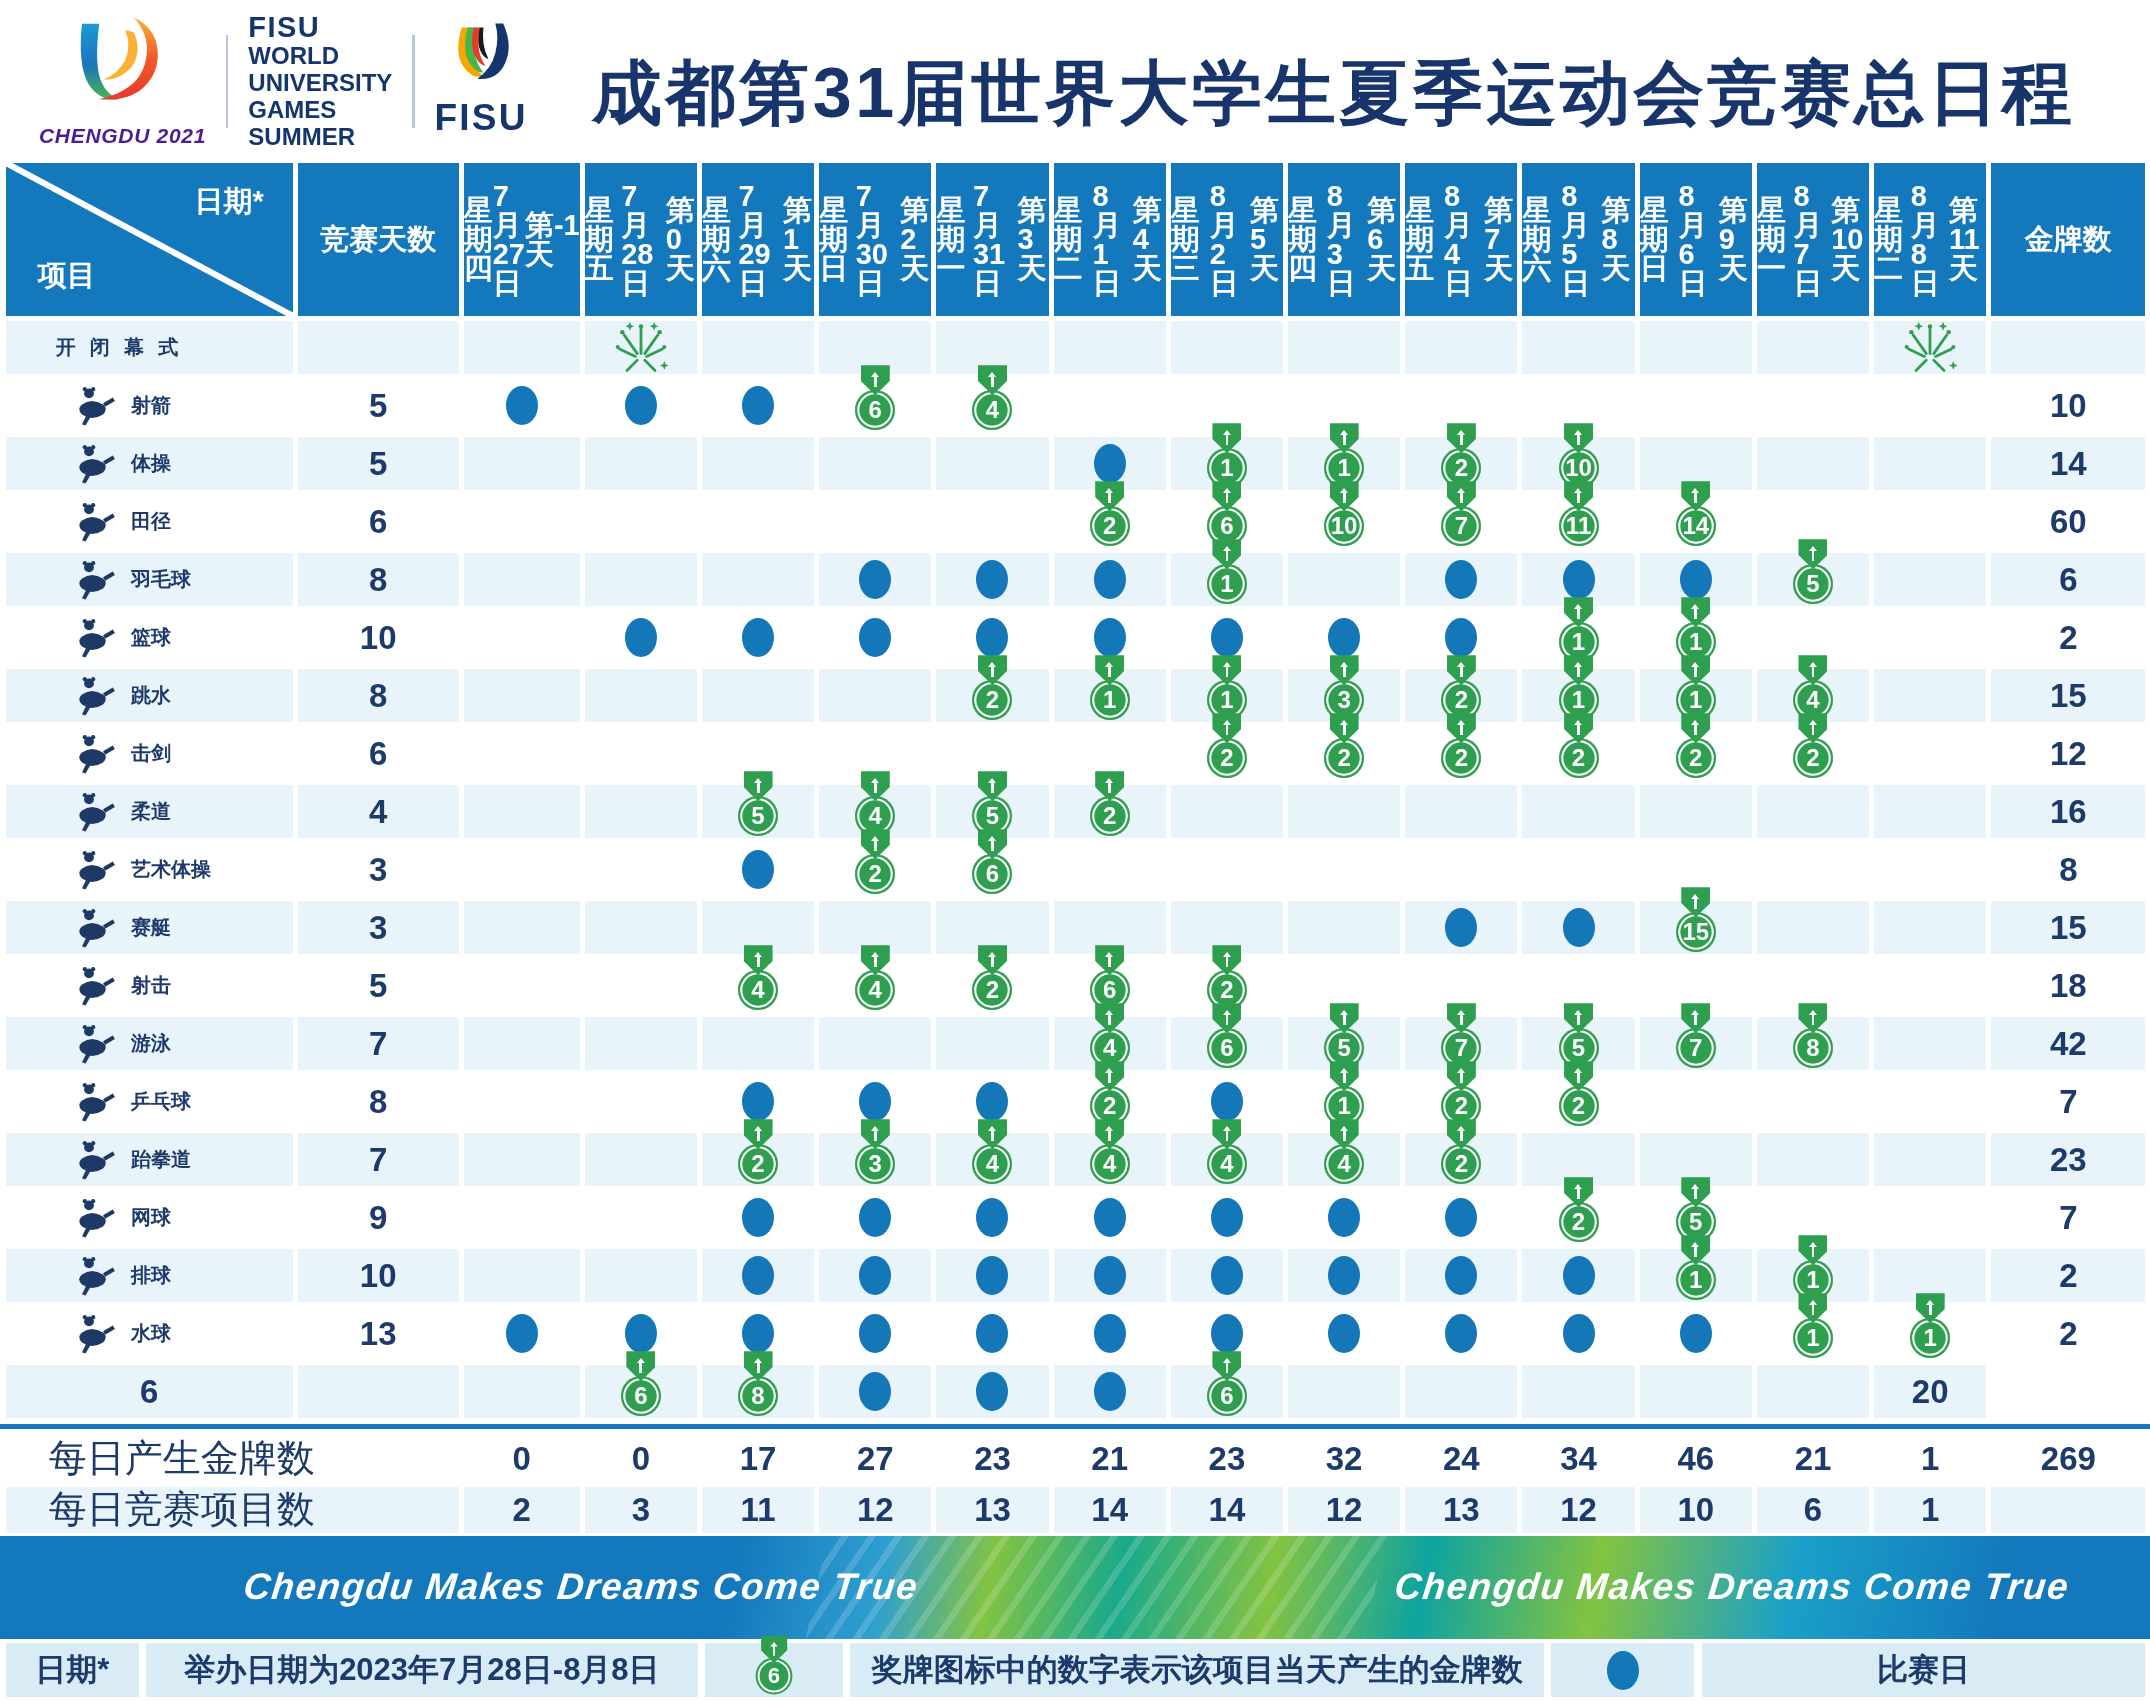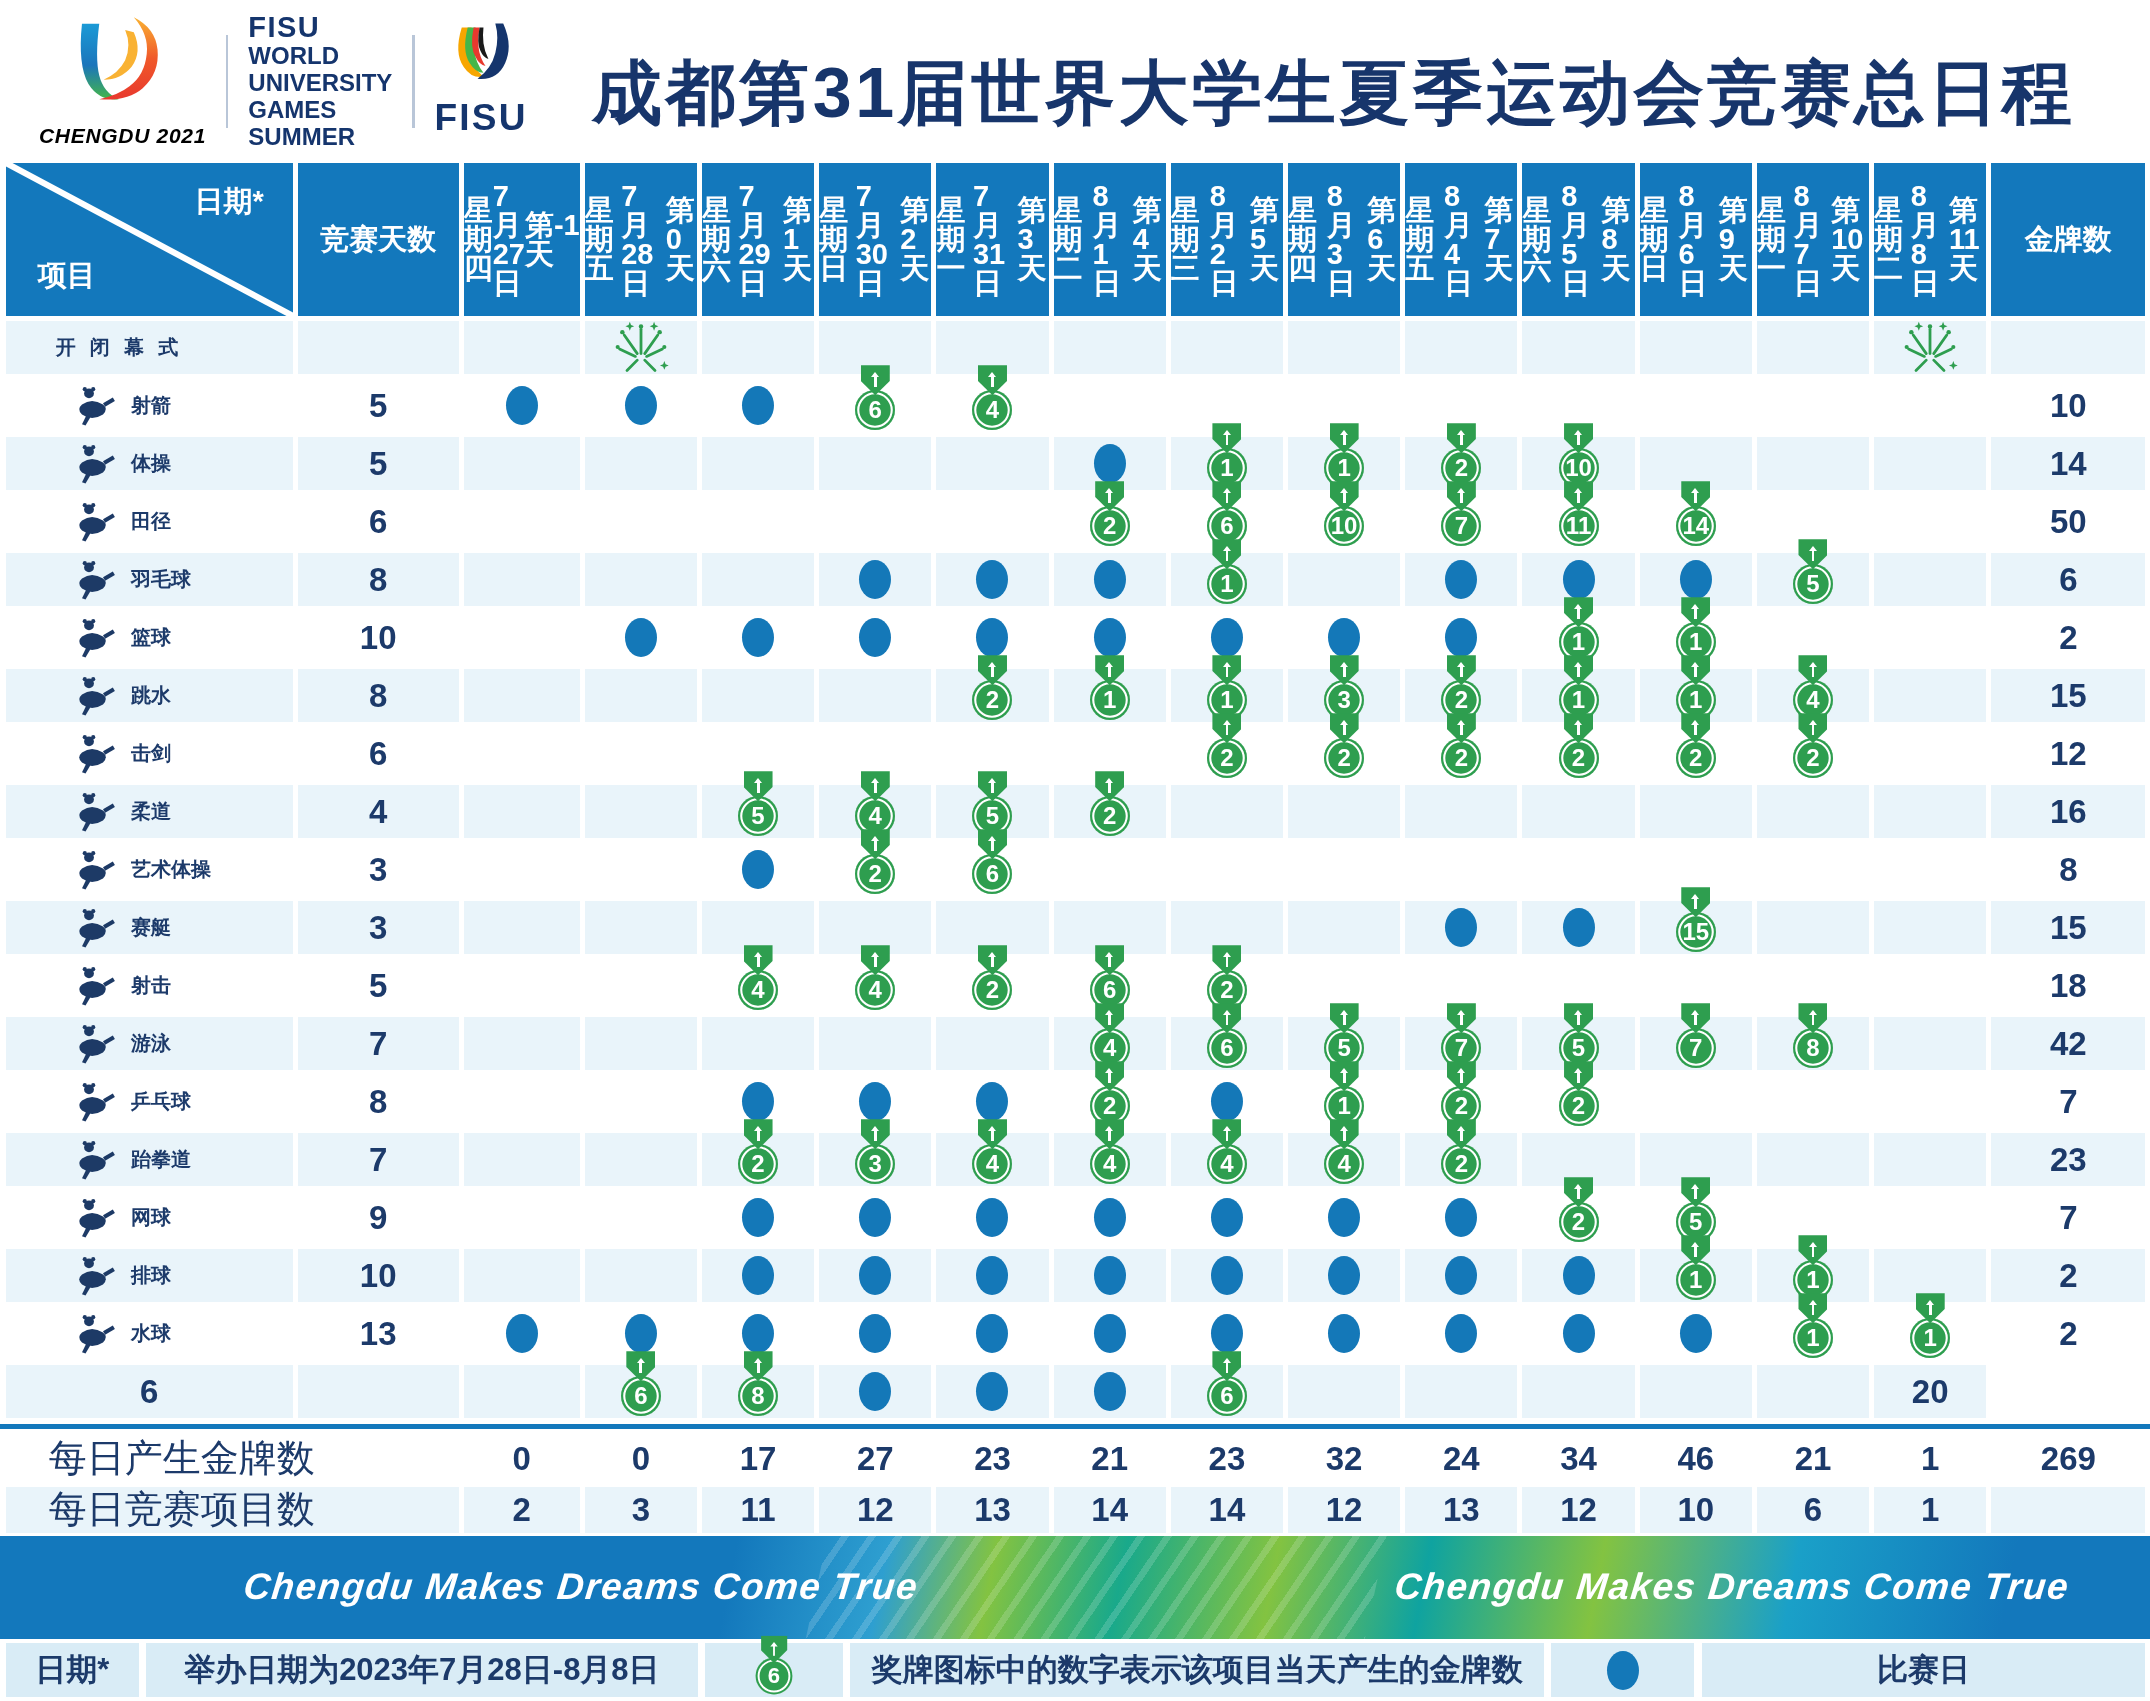--- a/index.html
+++ b/index.html
@@ -9,21 +9,21 @@
   *{box-sizing:border-box;}
   html,body{margin:0;padding:0;}
   body{
     width:2151px;height:1702px;overflow:hidden;background:#fff;
     font-family:"Liberation Sans","DejaVu Sans",sans-serif;color:var(--navy);
   }
   
   .page-header{position:relative;height:163px;background:#fff;}
   .logo-strip{position:absolute;left:39px;top:20px;display:flex;align-items:center;gap:20px;height:122px;}
   .logo-block{display:flex;flex-direction:column;align-items:center;justify-content:center;}
-  .chengdu-caption{font-size:21px;font-weight:bold;font-style:italic;color:#000000;margin-top:14px;letter-spacing:0.7px;}
+  .chengdu-caption{font-size:21px;font-weight:bold;font-style:italic;color:#4c1d95;margin-top:14px;letter-spacing:0.7px;}
   .v-div{width:2.2px;height:93px;background:#b9c6d8;}
   .fisu-lines{display:flex;flex-direction:column;justify-content:center;line-height:1.12;color:#15356d;}
   .fisu-lines .b1{font-size:29px;font-weight:bold;letter-spacing:1.4px;}
   .fisu-lines .b2{font-size:24px;font-weight:600;}
   .fisu-logo-word{font-size:37px;font-weight:bold;color:#15356d;letter-spacing:2.2px;margin-top:1.4px;}
   .page-title{
     position:absolute;left:62%;top:47px;transform:translateX(-50%);
     font-size:70px;font-weight:900;color:#17356b;letter-spacing:3.6px;white-space:nowrap;
   }
   
@@ -408,21 +408,21 @@
       </span>
     </div>
     <div class="dc wt">
       <span class="medal">
   <span class="ribbon"></span>
   <span class="mcirc">14</span>
       </span>
     </div>
     <div class="dc wt"></div>
     <div class="dc wt"></div>
-    <div class="goldcell wt">50</div>
+    <div class="goldcell wt">60</div>
     <div class="lbl lt">
       <span class="sicon">
         <svg viewBox="0 0 60 60" fill="#1d3a66">
   <circle cx="20" cy="12" r="7"></circle>
           <circle cx="14" cy="6" r="3"></circle>
           <circle cx="26" cy="6" r="3"></circle>
   <path d="M10 28 q14 -10 30 0 q8 6 0 14 q-16 10 -30 0 q-8 -7 0 -14 z"></path>
   <path d="M40 26 l14 -8 3 5 -14 8 z"></path>
           <path d="M16 44 l-6 12 5 2 7 -12 z"></path>
         </svg>

